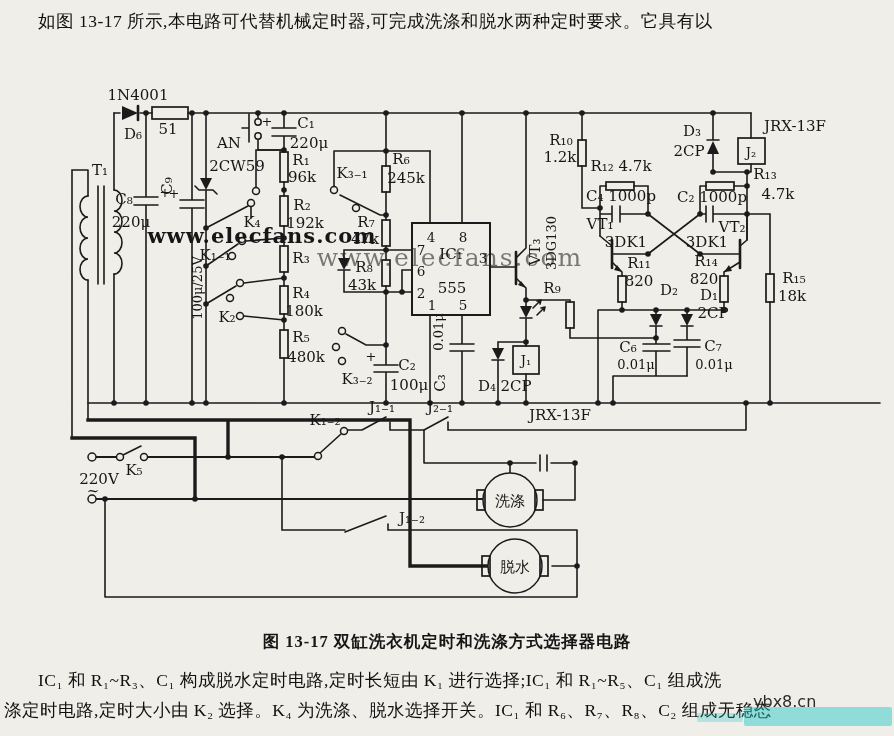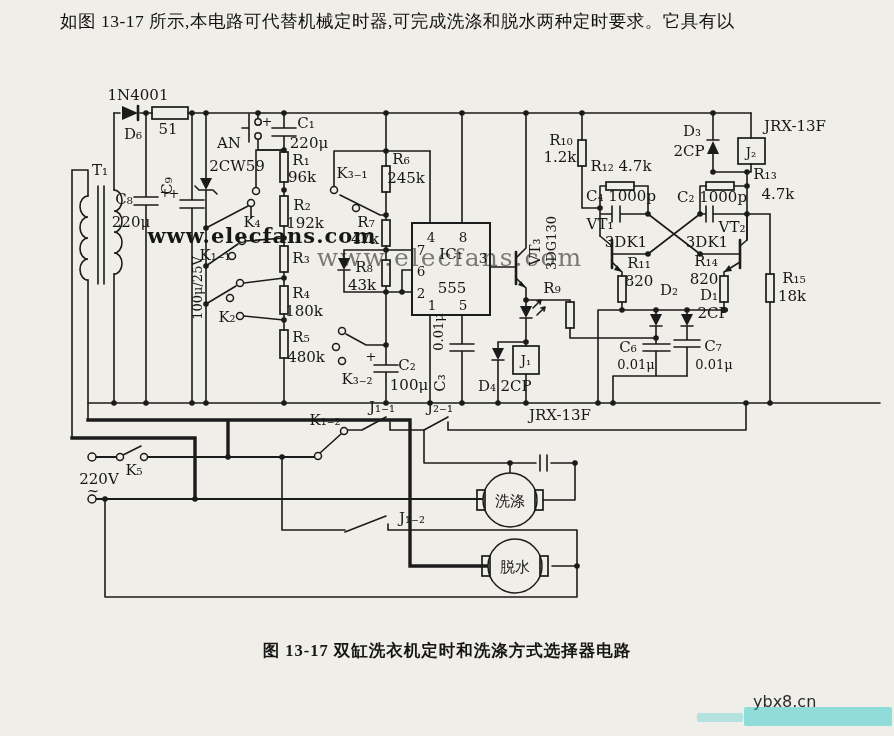--- a/index.html
+++ b/index.html
@@ -1,22 +1,22 @@
 <!DOCTYPE html>
 <html><head>
 <meta charset="utf-8">
 <style>
   html,body{margin:0;padding:0;}
   #page{position:relative;width:894px;height:736px;background:#f0eee8;overflow:hidden;
         font-family:"Liberation Serif","DejaVu Serif",serif;color:#161616;}
   .para{position:absolute;font-size:17.5px;line-height:30px;letter-spacing:.5px;color:#101010;}
-  .para .ln{white-space:nowrap;margin-left:22px;}
+  .para .ln{white-space:nowrap;}
   .indent{padding-left:34px;}
   #caption{position:absolute;top:631px;left:0;width:894px;text-align:center;
-           font-weight:bold;font-size:16.5px;letter-spacing:1px;margin-top:9px;}
+           font-weight:bold;font-size:16.5px;letter-spacing:1px;}
   #ybx{position:absolute;top:692px;left:753px;font-family:"DejaVu Sans",sans-serif;
        font-size:16px;color:#2a2a2a;}
   .hl{position:absolute;background:#19c5c5;pointer-events:none;}
   #hl1{left:744px;top:707px;width:148px;height:19px;opacity:.45;border-radius:2px;}
   #hl2{left:697px;top:713px;width:46px;height:9px;opacity:.28;border-radius:2px;}
   svg{position:absolute;left:0;top:0;}
   svg text{font-family:"DejaVu Serif","DejaVu Sans",serif;font-size:15px;fill:#161616;text-anchor:middle;}
   text.sm{font-size:13px;}
   text.pin{font-size:13.5px;}
   .wire{stroke:#1b1b1b;stroke-width:1.6;fill:none;stroke-linecap:round;}
@@ -329,17 +329,21 @@
       <text x="510" y="506">洗涤</text>
       <text x="515" y="572">脱水</text>
     </g>
 
     <text id="wm-red" x="262" y="243" fill="#c32222">www.elecfans.com</text>
     <text id="wm-gray" x="450" y="266" fill="#8d8d8d">www.elecfans.com</text>
   </svg>
 
   <div id="caption">图 13-17   双缸洗衣机定时和洗涤方式选择器电路</div>
 
+  <div class="para" style="top:665px;left:4px;width:886px;">
+    <div class="ln indent">IC₁ 和 R₁~R₃、C₁ 构成脱水定时电路,定时长短由 K₁ 进行选择;IC₁ 和 R₁~R₅、C₁ 组成洗</div>
+    <div class="ln">涤定时电路,定时大小由 K₂ 选择。K₄ 为洗涤、脱水选择开关。IC₁ 和 R₆、R₇、R₈、C₂ 组成无稳态</div>
+  </div>
 
   <div id="ybx">ybx8.cn</div>
   <div id="hl1" class="hl"></div>
   <div id="hl2" class="hl"></div>
 </div>
 
 </body></html>

